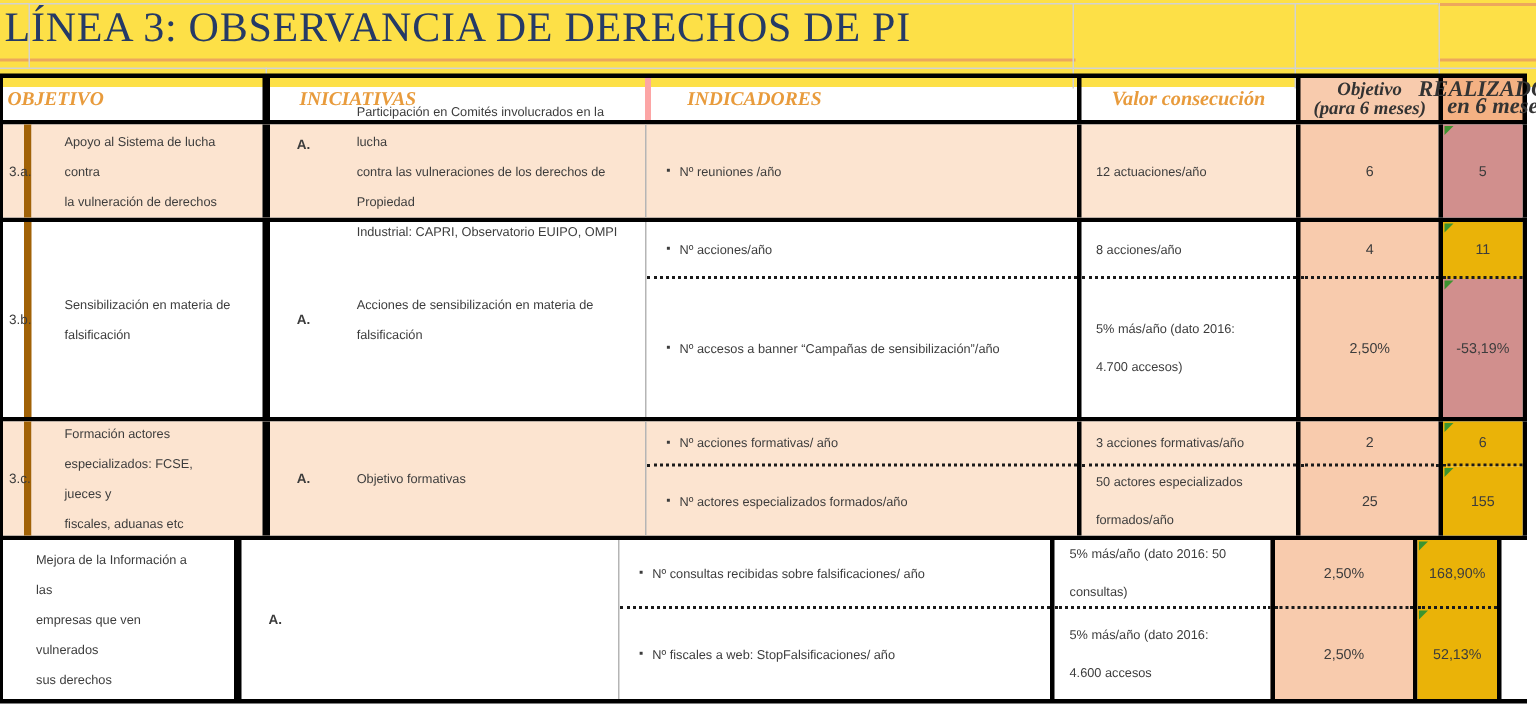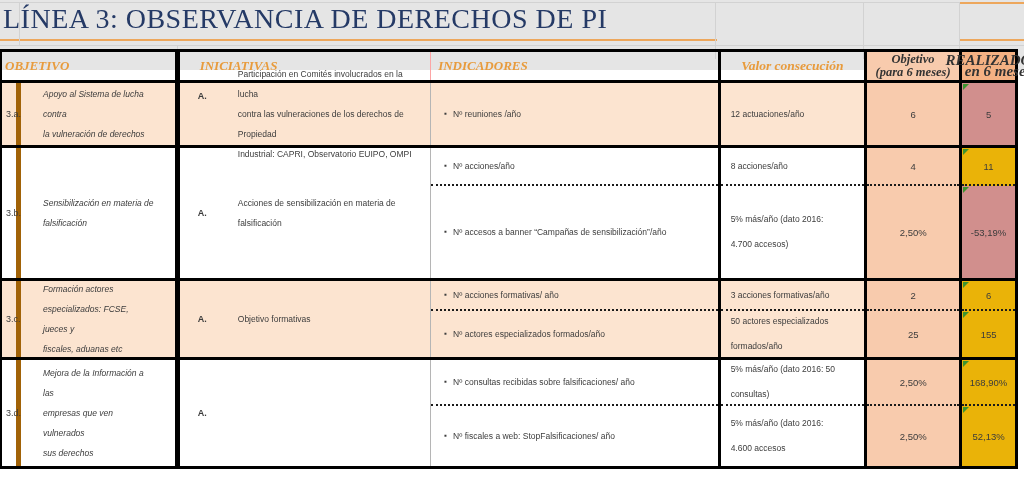--- a/index.html
+++ b/index.html
@@ -1,35 +1,35 @@
 <!DOCTYPE html>
 <html><head>
 <meta charset="utf-8">
 <style>
   html,body{margin:0;padding:0;}
   .sheet{position:relative;width:1024px;height:480px;background:#ffffff;overflow:hidden;
          font-family:"Liberation Sans",sans-serif;color:#3c3c3c;}
   
-  .titleband{position:relative;width:1024px;height:70px;background:#e5e5e5;}
+  .titleband{position:relative;width:1024px;height:58px;background:#fde047;}
   .title{position:absolute;left:3px;top:3px;font-family:"Liberation Serif",serif;
          font-size:28px;letter-spacing:.5px;color:#253a66;white-space:nowrap;}
   .hline{position:absolute;height:1px;background:#d2d2d2;}
   .vline{position:absolute;width:1px;background:#d2d2d2;}
   .orange-rule{position:absolute;height:2px;background:#eda75c;}
   
   .tbl{position:absolute;left:0;top:49px;width:1018px;border-left:2px solid #000;box-sizing:border-box;}
   .hdr{display:flex;height:34px;border-top:3px solid #000;border-bottom:3px solid #000;box-sizing:border-box;
        font-family:"Liberation Serif",serif;font-style:italic;font-weight:bold;}
   .trow{display:flex;border-bottom:3px solid #000;box-sizing:border-box;}
   .r1{height:65px}.r2{height:133px}.r3{height:79px}.r4{height:109px}
   .trow>div,.hdr>div{box-sizing:border-box;}
   
   .c-id {width:19px;border-right:5px solid #a16207;display:flex;align-items:center;font-size:9px;padding-left:4px;}
   .c-obj{width:154px;display:flex;align-items:center;padding:0 20px 0 22px;
-         font-size:8.5px;line-height:20px;white-space:pre-line;font-style:italic;}
+         font-size:8.5px;line-height:20px;white-space:pre-line;}
   .c-ini{width:256px;border-left:5px solid #000;display:flex;}
   .letra{width:40px;display:flex;justify-content:flex-start;align-items:center;padding-left:18px;
          font-size:9px;font-weight:bold;}
   .letra.top{align-items:flex-start;padding-top:8px;}
   .initx{flex:1;display:flex;align-items:center;padding-right:8px;
          font-size:8.5px;line-height:20px;white-space:pre-line;}
   .c-ind{width:288px;border-left:1px solid #b5b5b5;display:flex;flex-direction:column;}
   .c-val{width:147px;border-left:3px solid #000;display:flex;flex-direction:column;}
   .c-o6 {width:95px;border-left:3px solid #000;background:#f8cbad;display:flex;flex-direction:column;}
   .c-re {width:59px;border-left:3px solid #000;border-right:3px solid #000;display:flex;flex-direction:column;}
@@ -42,21 +42,21 @@
   .val-sub{padding-left:10px;padding-right:4px;font-size:8.5px;line-height:25px;white-space:pre-line;}
   .num-sub{justify-content:center;font-size:9.5px;position:relative;}
   
   .bg-p{background:#fce4d0;}
   .re-ok{background:#eab308;}
   .re-bad{background:#d18f8d;}
   
   .hd{display:flex;align-items:center;color:#e89b3c;font-size:13px;}
   .hd-obj{width:173px;padding-left:3px;}
   .hd-ini{width:256px;border-left:5px solid #000;padding-left:20px;}
-  .hd-ind{width:288px;border-left:1px solid #fca5a5;padding-left:7px;}
+  .hd-ind{width:288px;border-left:4px solid #fca5a5;padding-left:24px;}
   .hd-val{width:147px;border-left:3px solid #000;justify-content:center;font-size:13.5px;}
   .hd-o6{width:95px;border-left:3px solid #000;background:#f8cbad;justify-content:center;text-align:center;
          color:#333;font-size:12.5px;line-height:13.5px;white-space:pre-line;}
   .hd-re{width:59px;border-left:3px solid #000;border-right:3px solid #000;background:#f4b183;justify-content:center;
          text-align:right;color:#333;font-size:15px;line-height:11px;white-space:pre-line;}
   
   .tri{position:absolute;left:1px;top:1px;width:0;height:0;
        border-top:6px solid #3d9430;border-right:6px solid transparent;}
 </style>
 </head>
@@ -194,21 +194,20 @@
             <span>6</span>
           </div>
         <div class="sub h46 num-sub re-ok">
             <span class="tri"></span>
             <span>155</span>
           </div>
       </div>
     </div>
 
     <div class="trow r4">
-      <div class="c-id">3.d.</div>
       <div class="c-obj">Mejora de la Información a las
 empresas que ven vulnerados
 sus derechos</div>
       <div class="c-ini">
         <div class="letra">A.</div>
       </div>
       <div class="c-ind">
         <div class="sub h46 dot ind-sub">
           <span class="bullet">▪</span>
           <span>Nº consultas recibidas sobre falsificaciones/ año</span>

